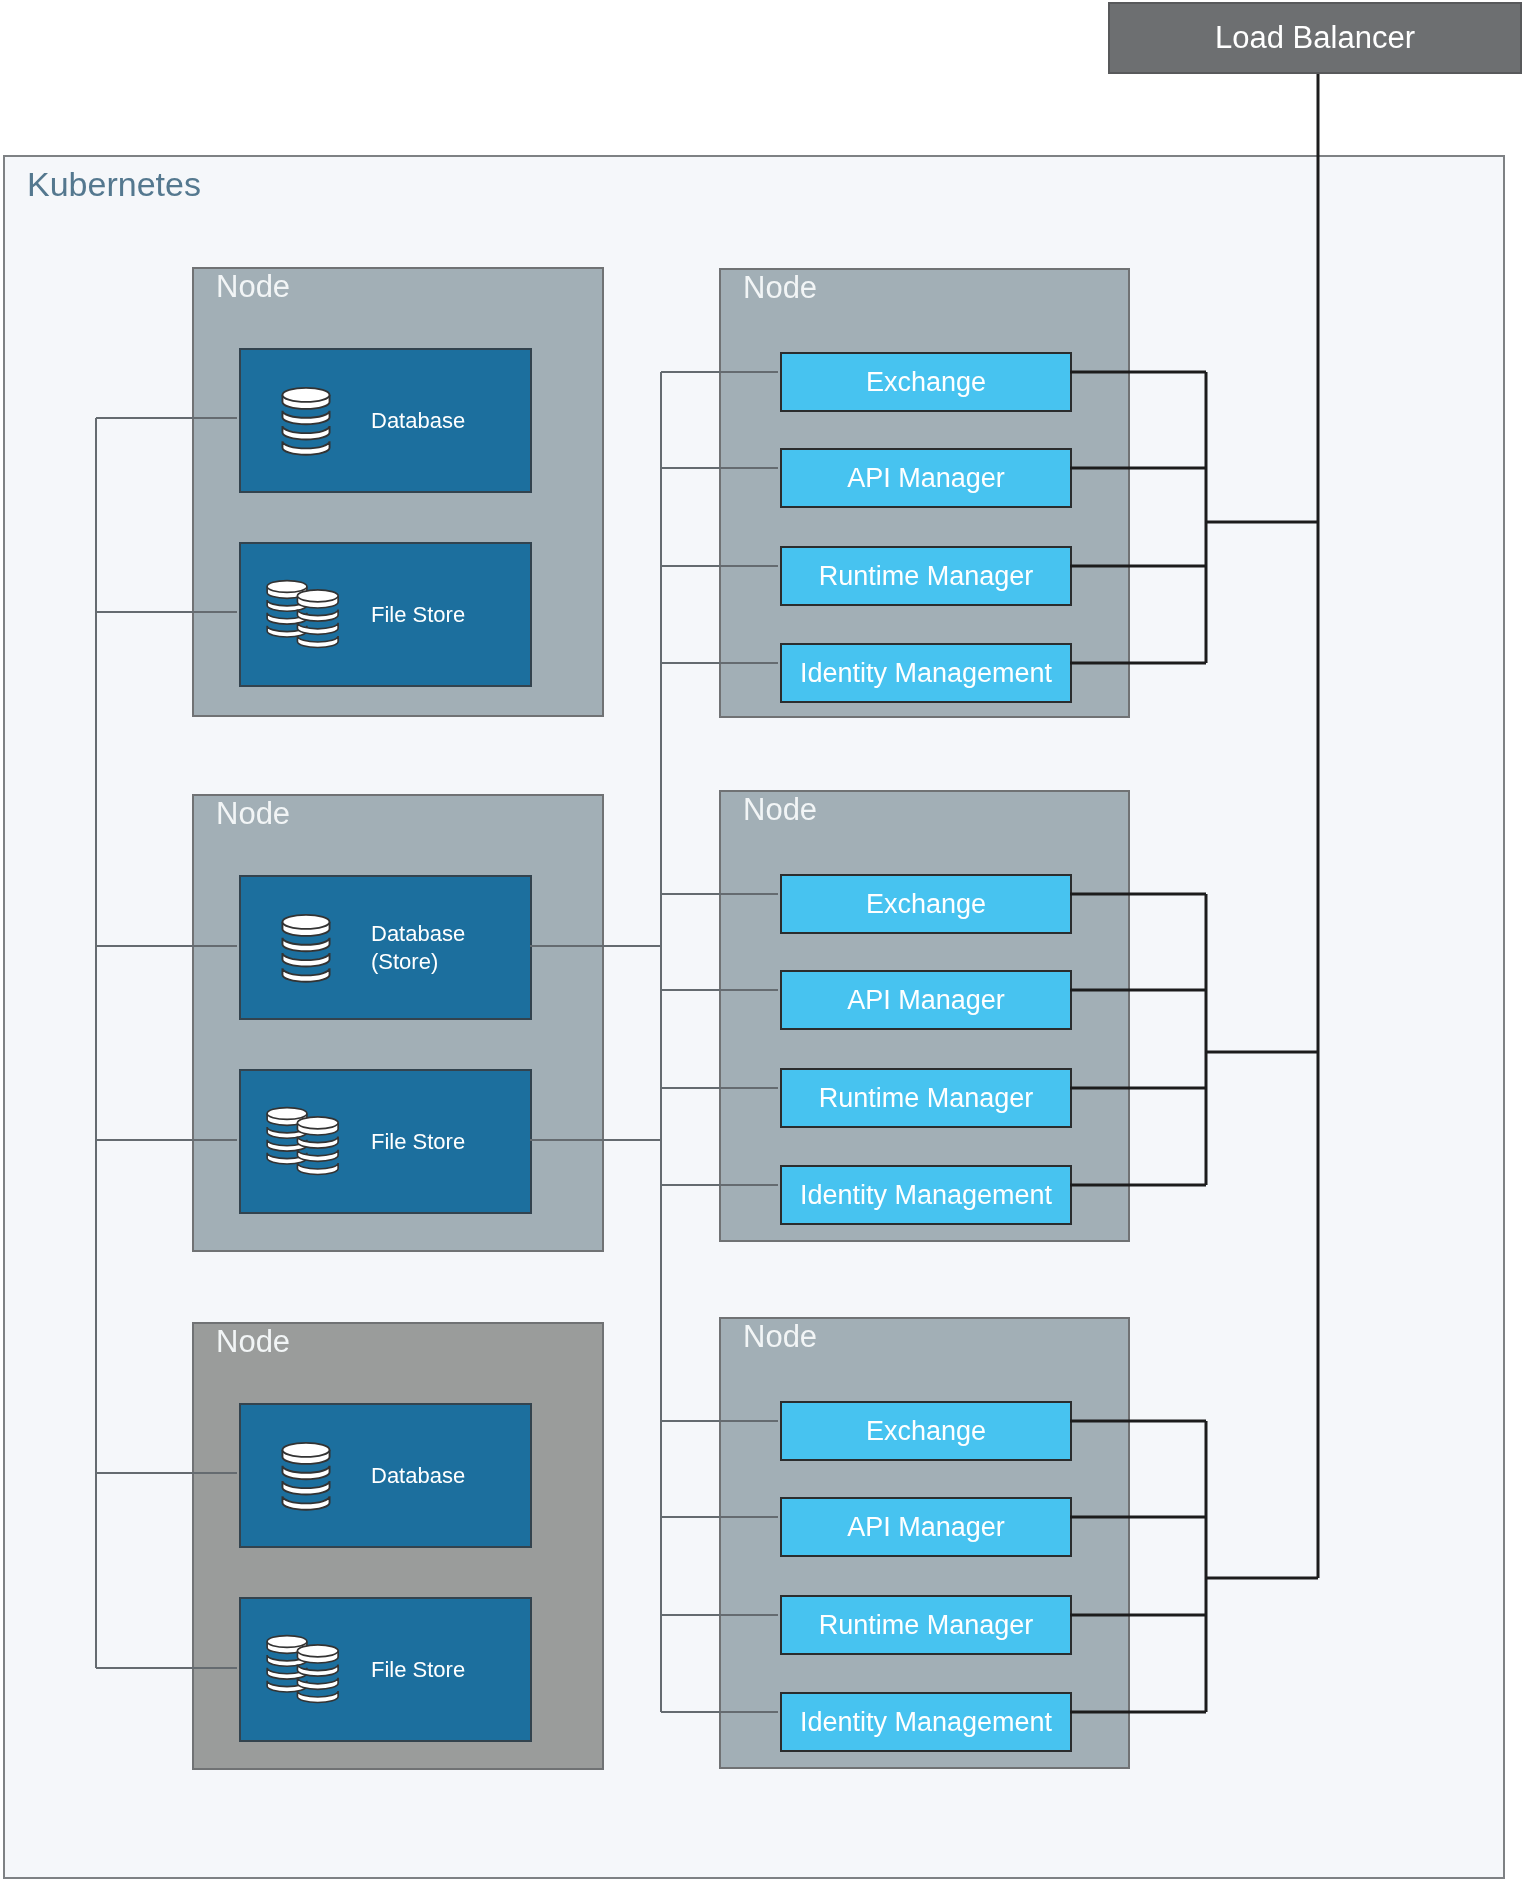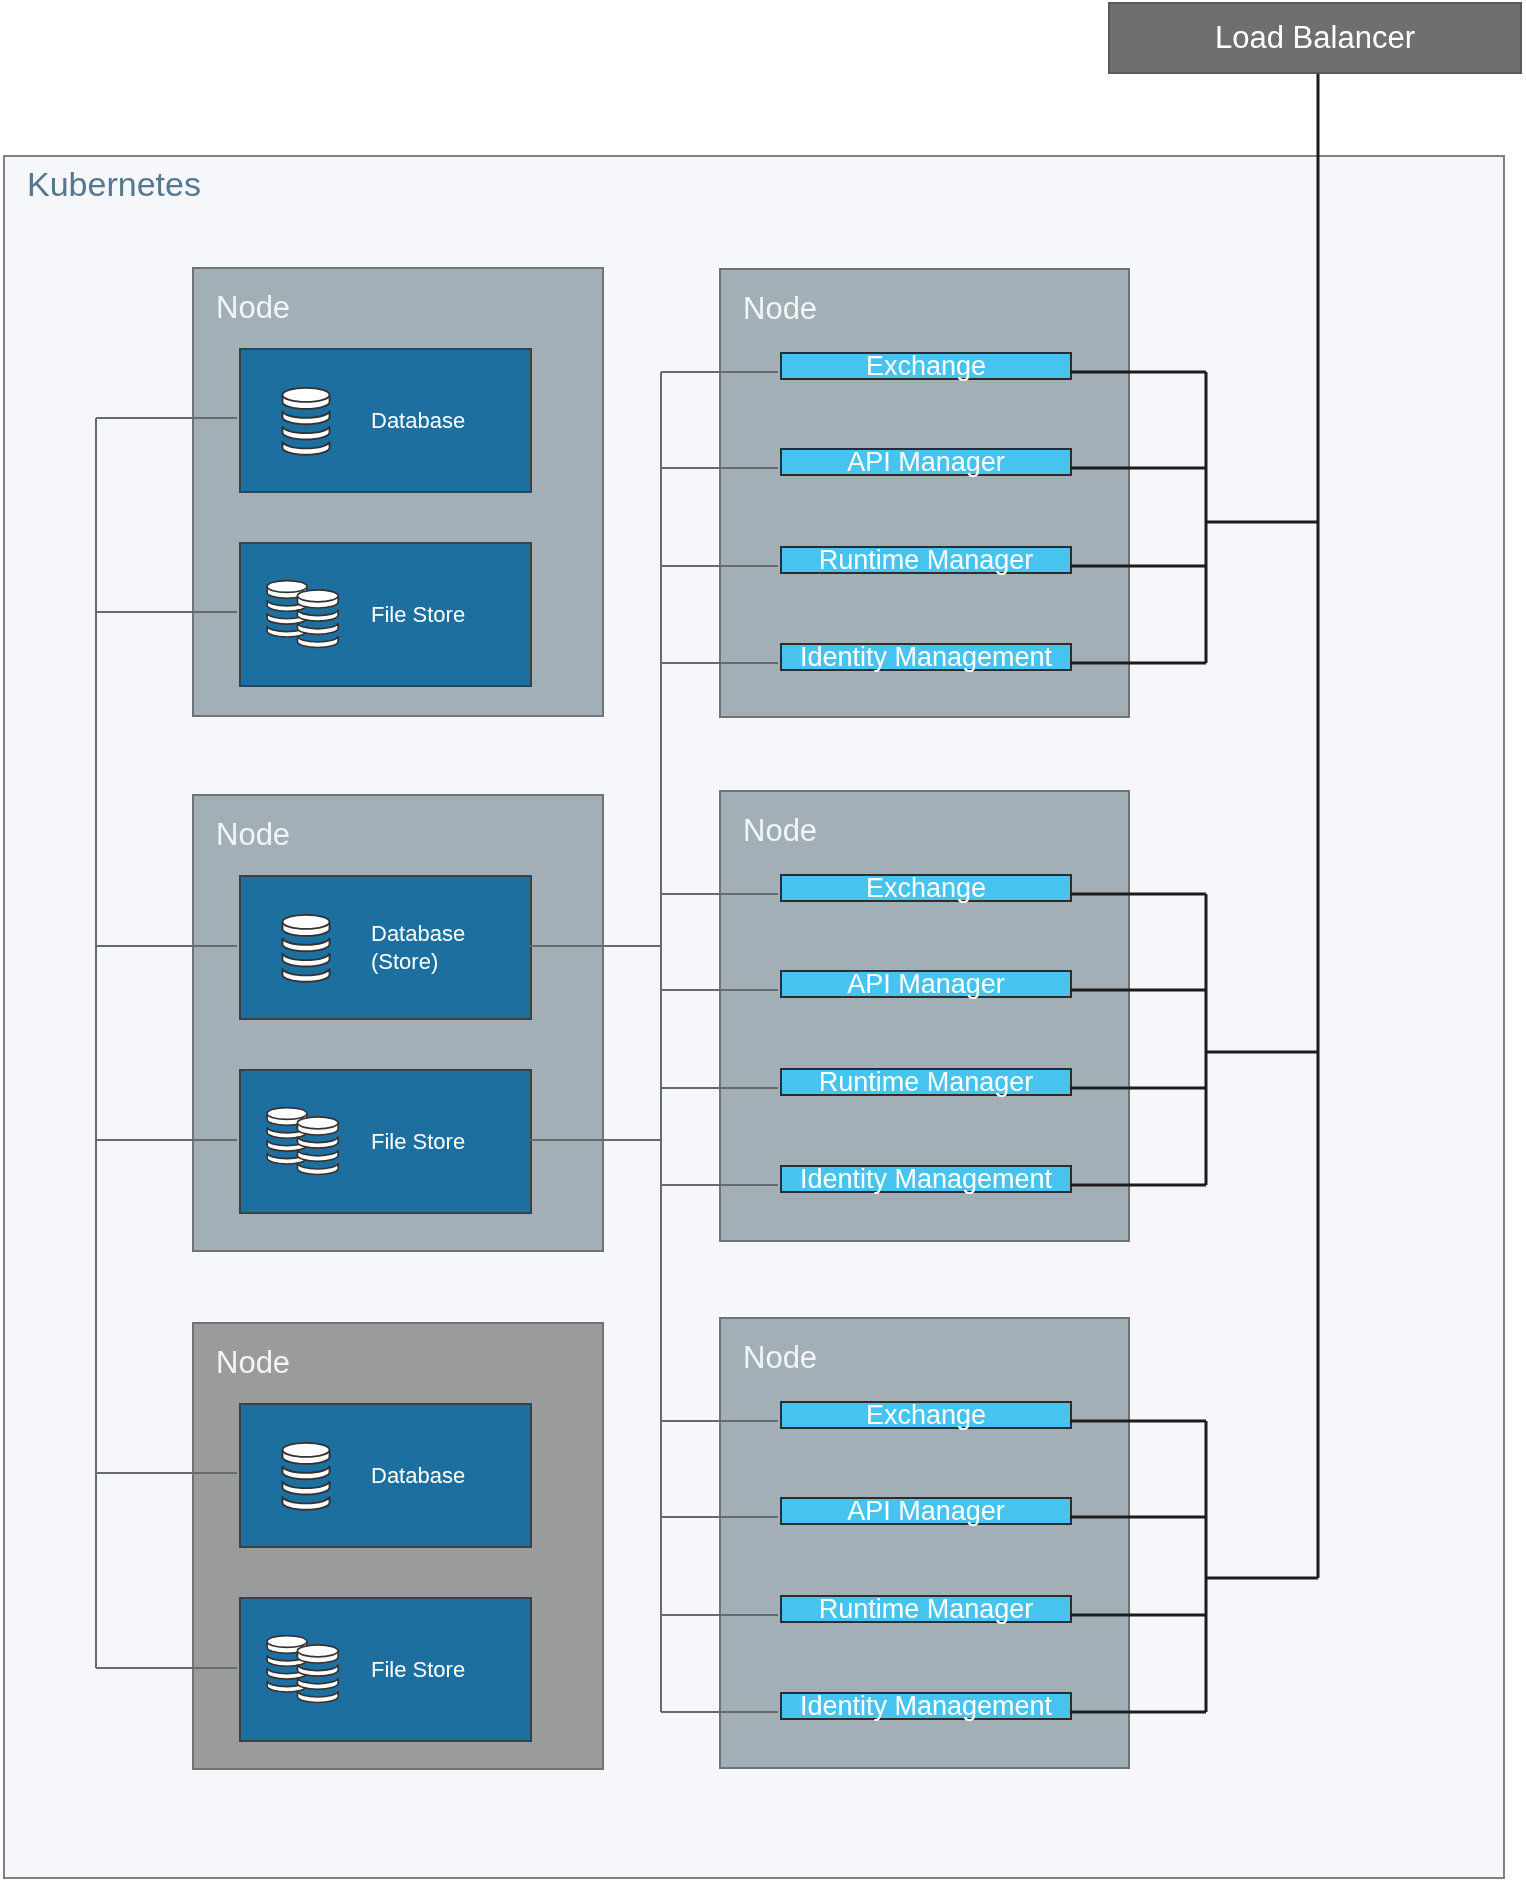--- a/index.html
+++ b/index.html
@@ -16,29 +16,29 @@
   .cluster{position:absolute;left:3px;top:155px;width:1502px;height:1724px;
            background:var(--cluster-bg);border:2px solid var(--cluster-border);box-sizing:border-box;}
   .cluster-label{position:absolute;left:22px;top:8px;font-size:34px;color:var(--cluster-label);}
 
   .lb{position:absolute;left:1108px;top:2px;width:414px;height:72px;background:var(--load-balancer-fill);
       border:2px solid var(--load-balancer-border);box-sizing:border-box;display:flex;align-items:center;
       justify-content:center;font-size:31px;color:var(--text-white);}
 
   .node{position:absolute;background:var(--node-fill);border:2px solid var(--node-border);box-sizing:border-box;}
   .node.alt{background:var(--node-alt-fill);}
-  .node-label{position:absolute;left:22px;top:21px;font-size:31px;color:var(--node-label);}
+  .node-label{position:absolute;left:22px;top:0;font-size:31px;color:var(--node-label);}
 
   .lbox{position:absolute;left:45px;width:293px;height:145px;background:var(--blue-box);
         border:2px solid var(--blue-box-border);box-sizing:border-box;display:flex;align-items:center;}
   .lbox .icon{width:130px;display:flex;justify-content:center;align-items:center;flex:0 0 130px;}
   .lbox .btxt{font-size:22px;color:var(--text-white);line-height:1.25;}
   .lbox .btxt span{display:block;}
 
-  .sbox{position:absolute;left:59px;width:292px;height:28px;background:var(--service-box);
+  .sbox{position:absolute;left:59px;width:292px;height:60px;background:var(--service-box);
         border:2px solid var(--service-box-border);box-sizing:border-box;display:flex;align-items:center;
         justify-content:center;font-size:27px;color:var(--text-white);}
 
   #wires{position:absolute;left:0;top:0;pointer-events:none;}
   #wires .g{stroke:var(--line-gray);stroke-width:2;}
   #wires .b{stroke:var(--line-black);stroke-width:3;}
 </style>
 </head>
 <body>
 

